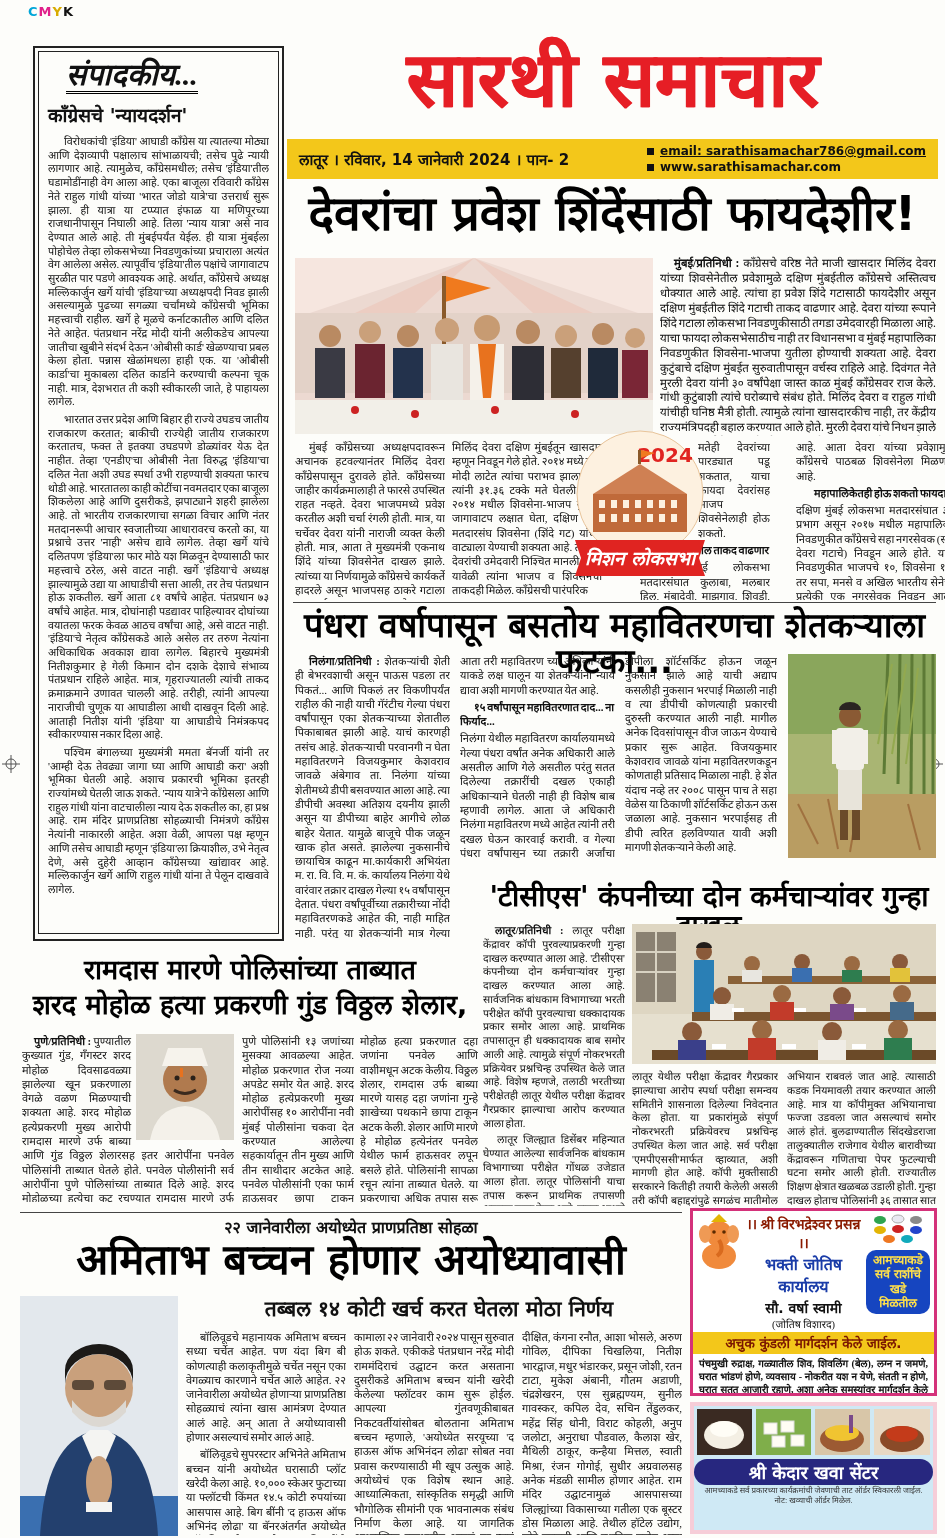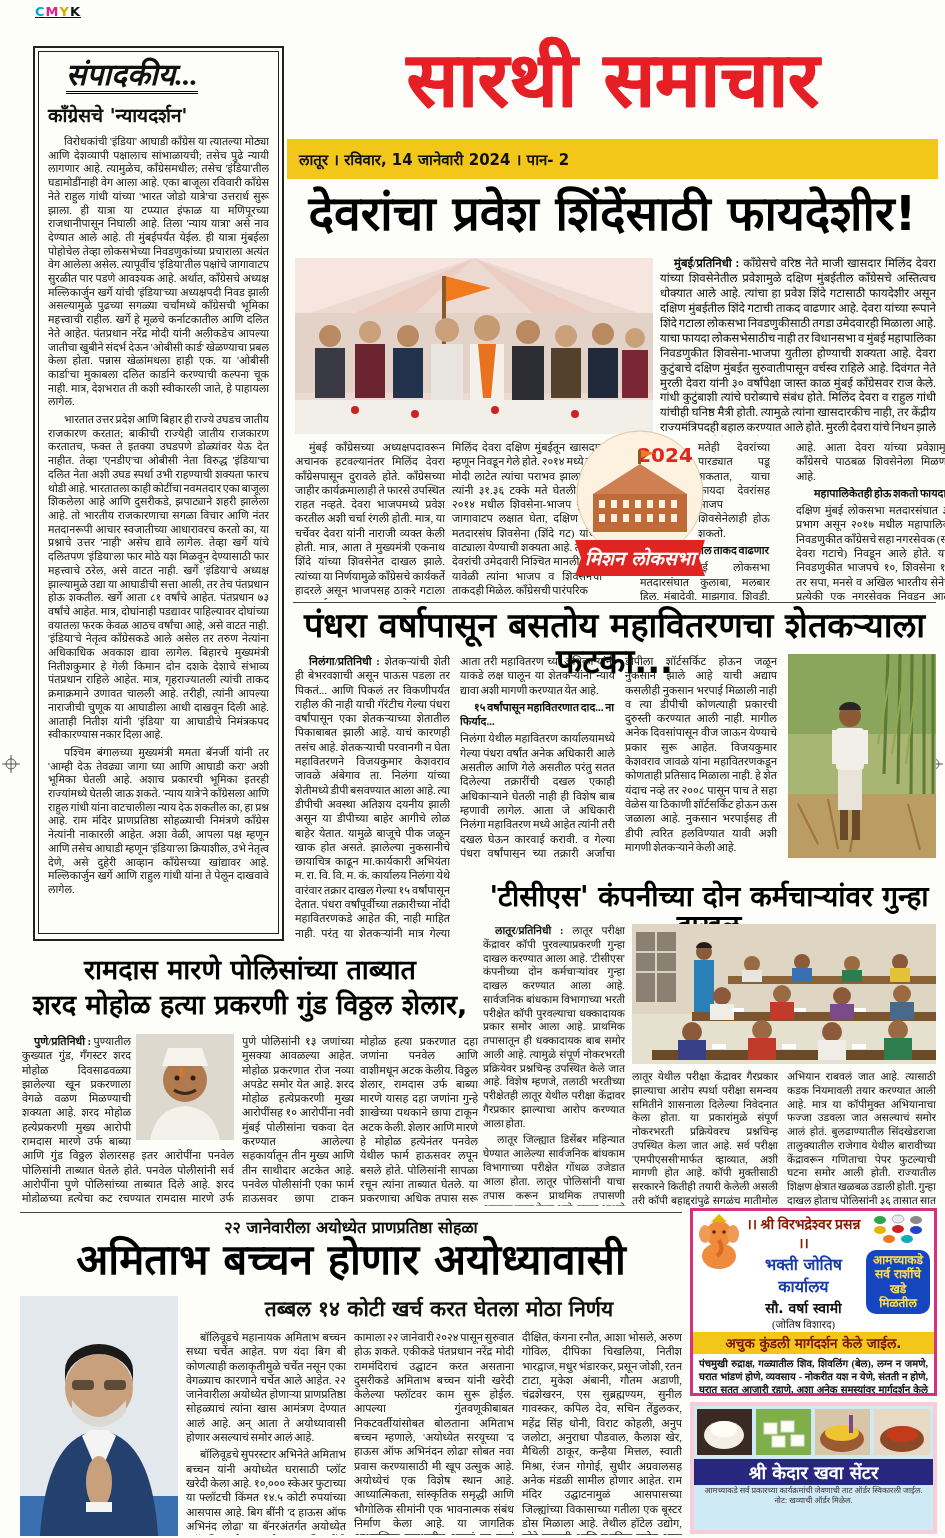--- a/index.html
+++ b/index.html
@@ -48,32 +48,32 @@
   .astro-badge{background:#1645c0;color:#ffe04a;font-size:12px;font-weight:bold;border-radius:10px;
                padding:3px 4px;line-height:1.2;margin-top:2px;font-family:"DejaVu Sans",sans-serif;}
   .astro-band{background:#f3c71a;color:#7a1600;font-weight:bold;font-family:"DejaVu Sans",sans-serif;
               font-size:13.5px;text-align:center;padding:2px 0;}
   .astro-body{font-size:10px;font-weight:bold;text-align:justify;padding:3px 6px;line-height:1.3;word-spacing:-1px;}
   .astro-contact{background:#f3c71a;color:#7a1600;font-weight:bold;font-family:"DejaVu Sans",sans-serif;
                  font-size:14px;text-align:center;padding:2px 0;}
   .khawa{background:#f6cdd8;padding:4px;box-sizing:border-box;}
   .khawa-inner{background:#cfe9f5;height:100%;box-sizing:border-box;overflow:hidden;}
   .khawa-band{background:#27277f;color:#fff;font-family:"DejaVu Sans",sans-serif;font-weight:900;
-              font-size:18px;text-align:center;padding:1px 0;}
+              font-size:18px;text-align:center;padding:1px 0;border-radius:13px;}
   .khawa-body{font-size:10.5px;font-weight:bold;text-align:center;padding:2px 4px 0 4px;line-height:1.3;color:#20114a;}
   .khawa-note{font-size:8px;text-align:center;color:#333;padding:1px 6px;line-height:1.25;}
   .photo{overflow:hidden;background:#ddd;}
   .photo svg{display:block;}
 </style>
 </head>
 <body>
 
 <div class="page">
 
-  <div class="abs cmyk" style="left:35px;top:4px;text-decoration:underline;"><span class="c">C</span><span class="m">M</span><span class="y">Y</span><span class="k">K</span></div>
+  <div class="abs cmyk" style="left:28px;top:4px;"><span class="c">C</span><span class="m">M</span><span class="y">Y</span><span class="k">K</span></div>
   <div class="abs cmyk" style="left:28px;top:1516px;"><span class="c">C</span><span class="m">M</span><span class="y">Y</span><span class="k">K</span></div>
   <div class="abs" style="left:2px;top:755px;">
     <svg width="18" height="18">
         <circle cx="9" cy="9" r="5" fill="none" stroke="#555"></circle>
         <line x1="9" y1="0" x2="9" y2="18" stroke="#555"></line>
         <line x1="0" y1="9" x2="18" y2="9" stroke="#555"></line>
       </svg>
   </div>
   <div class="abs" style="left:925px;top:755px;">
     <svg width="18" height="18">
@@ -93,20 +93,24 @@
         <p>पश्चिम बंगालच्या मुख्यमंत्री ममता बॅनर्जी यांनी तर 'आम्ही देऊ तेवढ्या जागा घ्या आणि आघाडी करा' अशी भूमिका घेतली आहे. अशाच प्रकारची भूमिका इतरही राज्यांमध्ये घेतली जाऊ शकते. 'न्याय यात्रे'ने काँग्रेसला आणि राहुल गांधी यांना वाटचालीला न्याय देऊ शकतील का, हा प्रश्न आहे. राम मंदिर प्राणप्रतिष्ठा सोहळ्याची निमंत्रणे काँग्रेस नेत्यांनी नाकारली आहेत. अशा वेळी, आपला पक्ष म्हणून आणि तसेच आघाडी म्हणून 'इंडिया'ला क्रियाशील, उभे नेतृत्व देणे, असे दुहेरी आव्हान काँग्रेसच्या खांद्यावर आहे. मल्लिकार्जुन खर्गे आणि राहुल गांधी यांना ते पेलून दाखवावे लागेल.</p>
       </div>
     </div>
   </div>
 
   <div class="abs" style="left:287px;top:40px;width:651px;">
     <h1 class="mast-title">सारथी समाचार</h1>
   </div>
   <div class="abs datebar" style="left:287px;top:139px;width:651px;height:40px;">
     <div class="left">लातूर । रविवार, 14 जानेवारी 2024 । पान- 2</div>
+    <div class="right">
+      <div><span class="sqbullet"></span><span class="uline">email: sarathisamachar786@gmail.com</span></div>
+      <div><span class="sqbullet"></span><span>www.sarathisamachar.com</span></div>
+    </div>
   </div>
 
   <div class="abs headline" style="left:290px;top:188px;width:645px;font-size:48px;">देवरांचा प्रवेश शिंदेंसाठी फायदेशीर!</div>
 
   <div class="abs photo" style="left:295px;top:258px;width:358px;height:176px;">
     <svg width="358" height="176" viewBox="0 0 358 176">
       <rect width="358" height="176" fill="#ecd9d1"></rect>
       <polygon points="179,0 0,60 0,0" fill="#f6e6df"></polygon>
         <polygon points="179,0 358,60 358,0" fill="#f6e6df"></polygon>
       <polygon points="179,0 60,55 120,55" fill="#eccdc2"></polygon>

